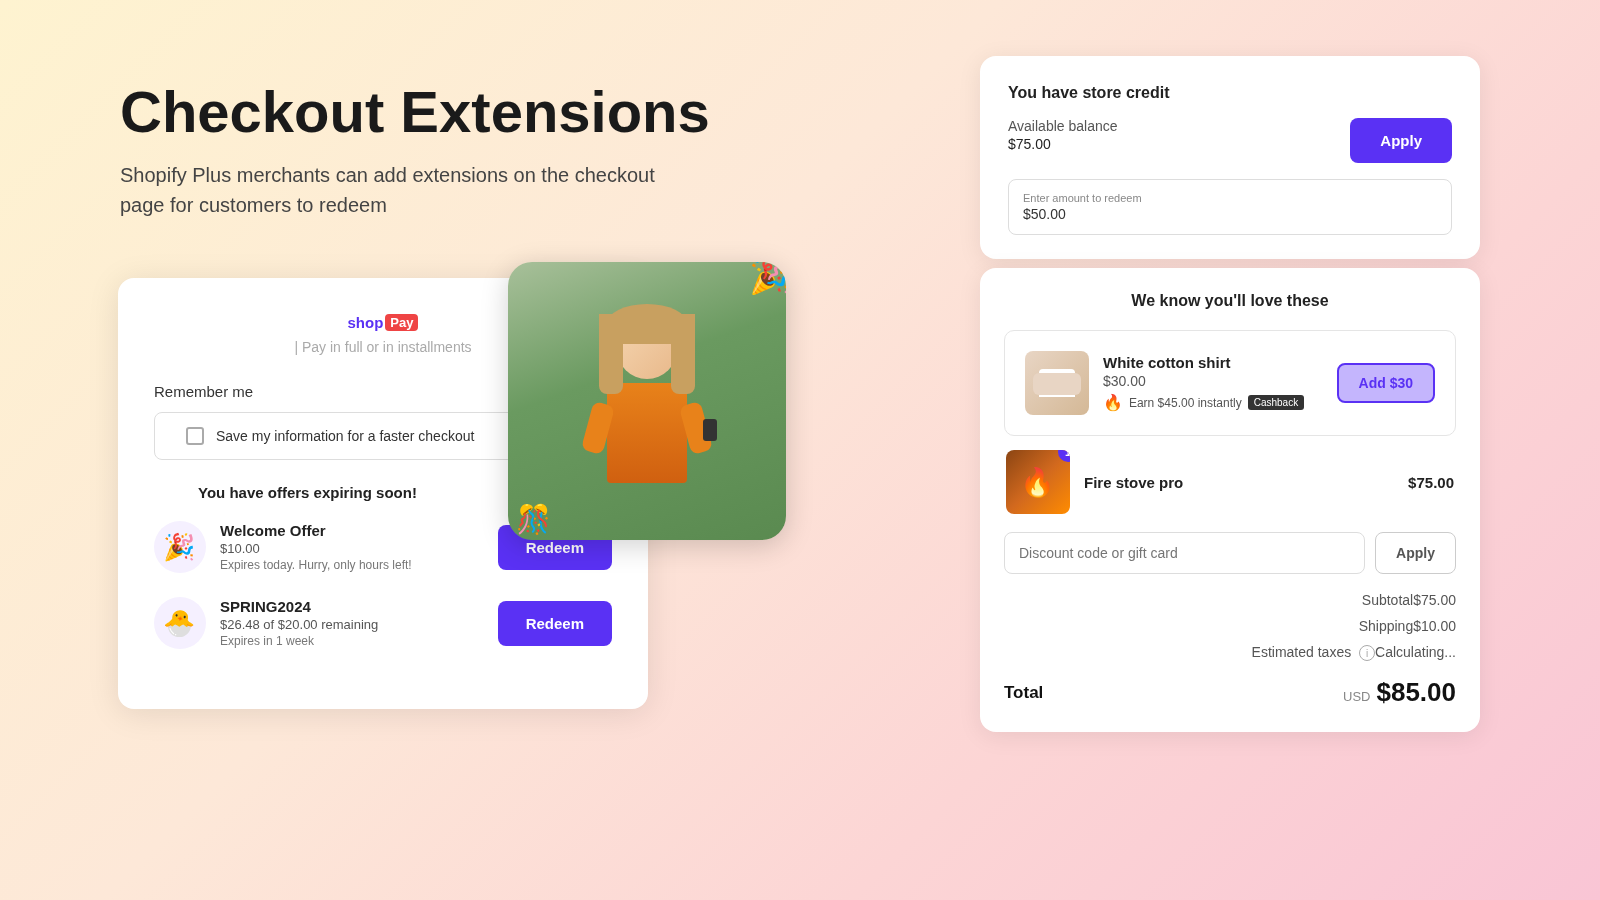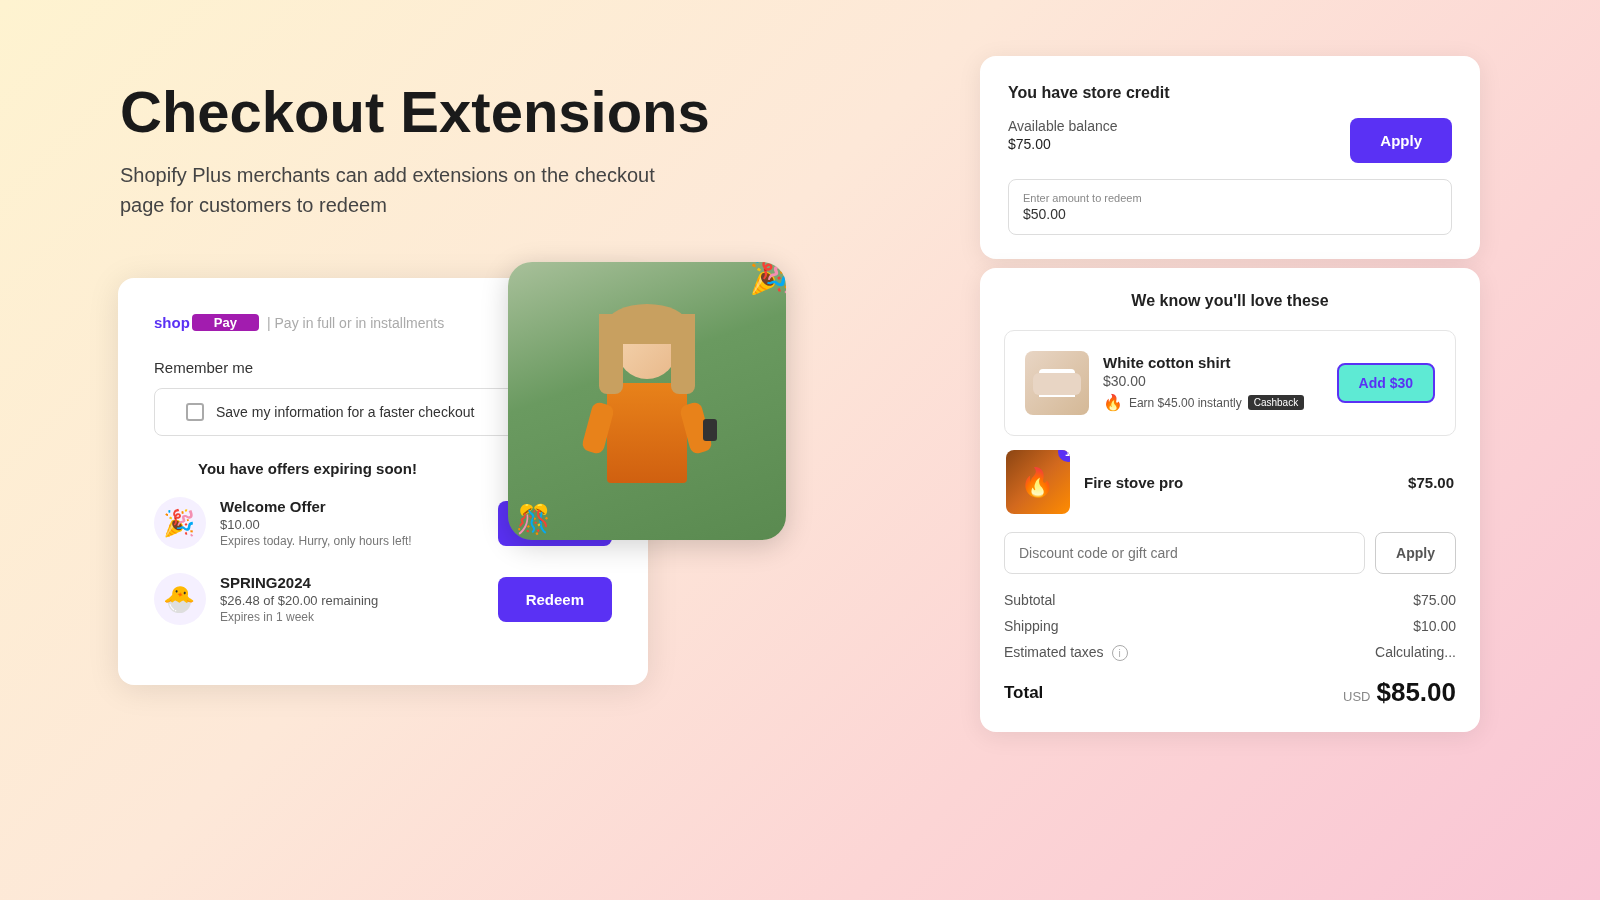--- a/index.html
+++ b/index.html
@@ -45,34 +45,35 @@
       overflow: hidden;
     }
 
     .shoppay-bar {
       display: flex;
       align-items: center;
       gap: 8px;
       margin-bottom: 28px;
       color: #888;
       font-size: 14px;
+      flex-direction: column;
     }
     .shoppay-logo {
       display: inline-flex;
       align-items: center;
       gap: 2px;
       font-weight: 700;
       font-size: 15px;
       color: #5a31f4;
     }
     .shoppay-logo .pay-box {
-      background: #a21caf;
+      background: #ef4444;
       color: white;
       border-radius: 4px;
-      padding: 1px 22px;
+      padding: 1px 5px;
       font-size: 13px;
       font-weight: 700;
     }
     .divider-text {
       color: #aaa;
       font-size: 14px;
     }
 
     .remember-me-section {
       margin-bottom: 24px;
@@ -295,21 +296,21 @@
       color: #555;
     }
     .cashback-badge {
       background: #333;
       color: white;
       font-size: 10px;
       padding: 2px 6px;
       border-radius: 3px;
     }
     .add-btn {
-      background: #5eead4;
+      background: #c4b5fd;
       color: #5a31f4;
       border: 2px solid #5a31f4;
       border-radius: 8px;
       padding: 10px 20px;
       font-size: 14px;
       font-weight: 600;
       cursor: pointer;
       white-space: nowrap;
     }
     .product-price-right {
@@ -358,21 +359,21 @@
       border-radius: 8px;
       padding: 12px 20px;
       font-size: 14px;
       font-weight: 600;
       cursor: pointer;
     }
 
     
     .summary-row {
       display: flex;
-      justify-content: space-between;
+      justify-content: flex-end;
       margin-bottom: 10px;
       font-size: 14px;
       color: #555;
     }
     .summary-row-total {
       display: flex;
       justify-content: space-between;
       align-items: center;
       margin-top: 6px;
       padding-top: 6px;

